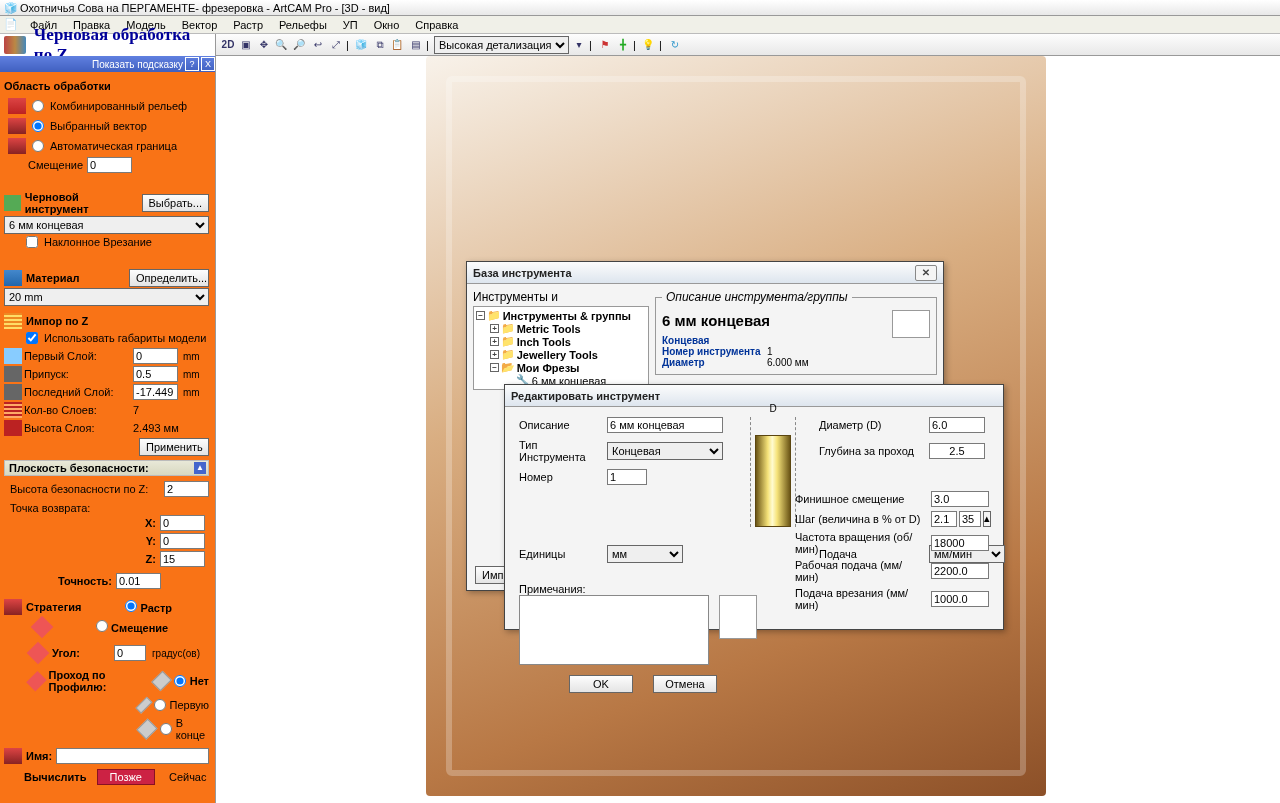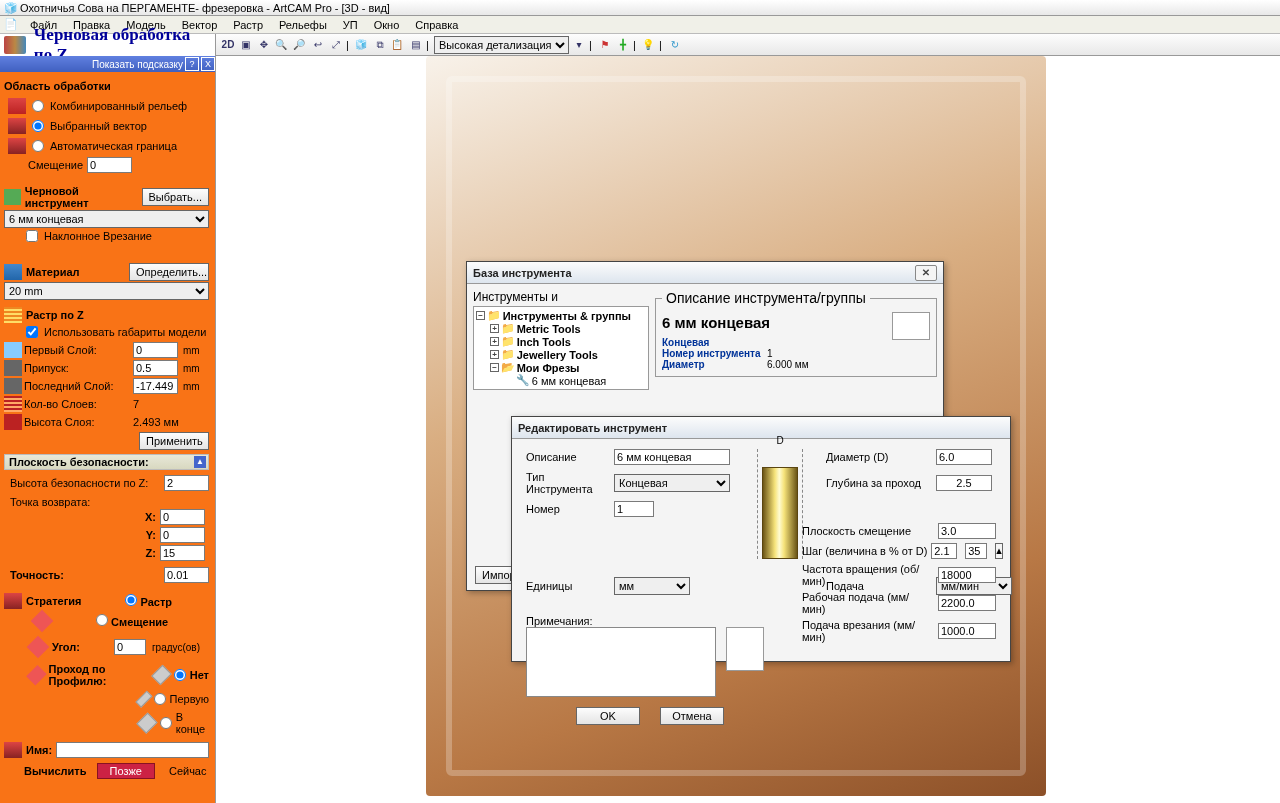--- a/index.html
+++ b/index.html
@@ -48,38 +48,38 @@
 .dlg-title .close { margin-left:auto; width:22px; height:16px; border:1px solid #888; border-radius:2px; background:#f4f4f4; font-size:10px; text-align:center; line-height:14px; color:#444; }
 .tool-db { left:250px; top:205px; width:478px; height:330px; }
 .tool-db-body { display:flex; padding:6px; gap:6px; height:290px; }
 .tree-box { width:176px; border:1px solid #999; background:#fff; padding:2px; font-size:11px; overflow:hidden; }
 .tree-box .tline { display:flex; align-items:center; gap:2px; padding:0 0 0 0; font-weight:bold; white-space:nowrap; }
 .tree-box .tline.sub { padding-left:14px; font-weight:bold; }
 .tree-box .tline.leaf { padding-left:40px; font-weight:normal; }
 .tree-plus { width:9px; height:9px; border:1px solid #666; font-size:8px; line-height:7px; text-align:center; color:#444; background:#fff; }
 .tool-desc { flex:1; }
 .tool-desc .group { border:1px solid #999; padding:6px; font-size:11px; }
-.tool-desc .group legend { font-size:14px; padding:0 4px; }
+.tool-desc .group legend { font-size:12px; padding:0 4px;font-style:italic; }
 .tool-name-big { font-size:15px; font-weight:bold; margin:2px 0 6px; }
 .tool-row { display:flex; font-size:10px; }
 .tool-row .l { width:105px; font-weight:bold; color:#003399; }
 .tool-prev { float:right; width:38px; height:28px; border:1px solid #999; background:#fff; }
 .impbtn { position:absolute; bottom:6px; left:8px; }
-.edit-tool { left:295px; top:328px; width:500px; height:246px; z-index:5;margin-top:32px; }
+.edit-tool { left:288px; top:328px; width:500px; height:246px; z-index:5; }
 .edit-body { padding:10px 14px; font-size:11px; }
 .et-grid { display:grid; grid-template-columns:78px 120px 60px 1fr 100px 60px; column-gap:10px; row-gap:6px; align-items:center; }
 .tool-img { grid-row:1 / span 5; grid-column:3 / span 2; justify-self:center; }
 .tool-img .svgwrap { width:46px; height:110px; border-left:1px dashed #888; border-right:1px dashed #888; position:relative; }
 .tool-img .label-d { position:absolute; top:-14px; left:0; right:0; text-align:center; font-size:10px; }
 .tool-img .shank { position:absolute; top:18px; left:4px; right:4px; bottom:0; background:linear-gradient(90deg,#6b5516,#f6e37a 35%,#fffbd1 48%,#f6e37a 62%,#6b5516); border:1px solid #5a4510; }
 .notes { width:190px; height:70px; border:1px solid #888; resize:none; font-size:11px; }
 .dlg-buttons { display:flex; gap:20px; justify-content:flex-start; padding:8px 50px; }
 .dlg-buttons .btn { width:64px; }
 .right-params { position:absolute; right:14px; bottom:18px; font-size:11px; display:grid; grid-template-columns:130px 58px; row-gap:4px; column-gap:6px; align-items:center; }
-.right-params .stp { display:flex; gap:8px;justify-content:center; }
+.right-params .stp { display:flex; gap:2px; }
 .name-row { display:flex; align-items:center; gap:4px; margin-top:6px; }
 .later-btn { background:#cc2244; color:#fff; border:1px solid #881122; height:16px; font-size:11px; padding:0 12px; }
 </style>
 </head>
 <body>
 
 <div class="titlebar">
   <span class="app-icon">🧊</span>
   <span>Охотничья Сова на ПЕРГАМЕНТЕ- фрезеровка - ArtCAM Pro - [3D - вид]</span>
 </div>
@@ -124,41 +124,41 @@
       <div class="opt-row">
           <span class="icon-sq" style="background:linear-gradient(#d44,#822)"></span>
           <input type="radio" class="radio" name="area" style="">
           <span>Автоматическая граница</span>
         </div>
       <div class="field-row" style="margin-left:24px">
           <label>Смещение</label>
           <input class="txt num" value="0" style="">
         </div>
 
-      <div class="field-row" style="margin-top:10px">
+      <div class="field-row" style="margin-top:16px">
           <span class="icon-sq" style="background:#5a5"></span>
           <b>Черновой инструмент</b>
           <button class="btn" style="margin-left:auto;width:70px">Выбрать...</button>
         </div>
       <select class="sel"><option>6 мм концевая</option></select>
       <div class="opt-row" style="margin-left:18px">
           <input type="checkbox" class="check" style="">
           <span>Наклонное Врезание</span>
         </div>
 
       <div class="field-row" style="margin-top:18px">
           <span class="icon-sq" style="background:linear-gradient(#48c,#26a)"></span>
           <b>Материал</b>
           <button class="btn" style="margin-left:auto;width:80px">Определить...</button>
         </div>
       <select class="sel"><option>20 mm</option></select>
 
       <div class="field-row" style="margin-top:6px">
           <span class="icon-sq" style="background:repeating-linear-gradient(#e82,#e82 2px,#fd6 2px,#fd6 4px)"></span>
-          <b>Растр по Z</b>
+          <b>Импор по Z</b>
         </div>
       <div class="opt-row" style="margin-left:18px">
           <input type="checkbox" class="check" checked="" style="">
           <span>Использовать габариты модели</span>
         </div>
 
       <div class="grid2" style="margin-top:2px">
         <span class="icon-sq" style="background:#8cf"></span>
           <span>Первый Слой:</span>
           <input class="txt num" value="0" style="">
@@ -193,21 +193,21 @@
           <input class="txt num" value="0" style="">
         </div>
       <div class="field-row" style="justify-content:flex-end;padding-right:4px">
           <b>Y:</b>
           <input class="txt num" value="0" style="">
         </div>
       <div class="field-row" style="justify-content:flex-end;padding-right:4px">
           <b>Z:</b>
           <input class="txt num" value="15" style="">
         </div>
-      <div class="field-row" style="justify-content:space-between;padding-left:6px;margin-top:4px">
+      <div class="field-row" style="justify-content:center;padding-left:6px;margin-top:4px">
           <b>Точность:</b>
           <input class="txt num" value="0.01" style="">
         </div>
 
       <div class="field-row" style="margin-top:8px">
           <span class="icon-sq" style="background:linear-gradient(#d44,#822)"></span>
           <b>Стратегия</b>
         <span style="margin-left:40px"><input type="radio" name="strat" checked="" class="radio" style=""> <b>Растр</b></span>
         </div>
       <div class="field-row" style="margin-left:28px">
@@ -362,21 +362,21 @@
 
           <div style="margin-top:14px;display:flex;gap:10px;align-items:flex-start">
             <div>
               <div>Примечания:</div>
               <textarea class="notes" style=""></textarea>
             </div>
             <div style="width:38px;height:44px;border:1px solid #999;background:#fff;margin-top:12px"></div>
           </div>
 
           <div class="right-params">
-            <span>Плоскость смещение</span>
+            <span>Финишное смещение</span>
               <input class="txt" value="3.0" style="">
             <span>Шаг (величина в % от D)</span>
             <span class="stp">
                 <input class="txt" style="width: 26px;" value="2.1">
                 <input class="txt" style="width: 22px;" value="35">
                 <span style="border:1px solid #666;width:12px;text-align:center">▴</span>
               </span>
             <span>Частота вращения (об/мин)</span>
               <input class="txt" value="18000" style="">
             <span>Рабочая подача (мм/мин)</span>

